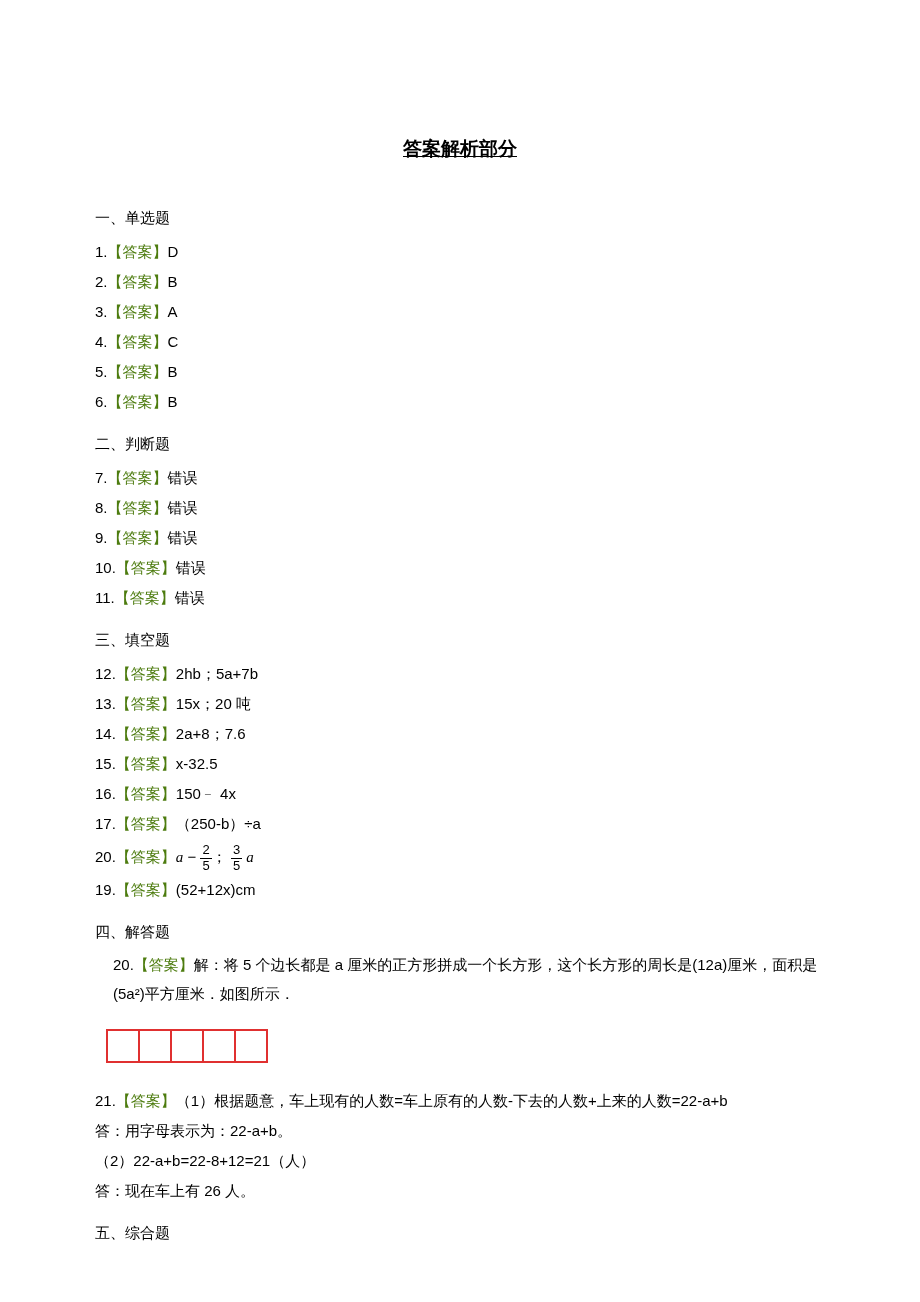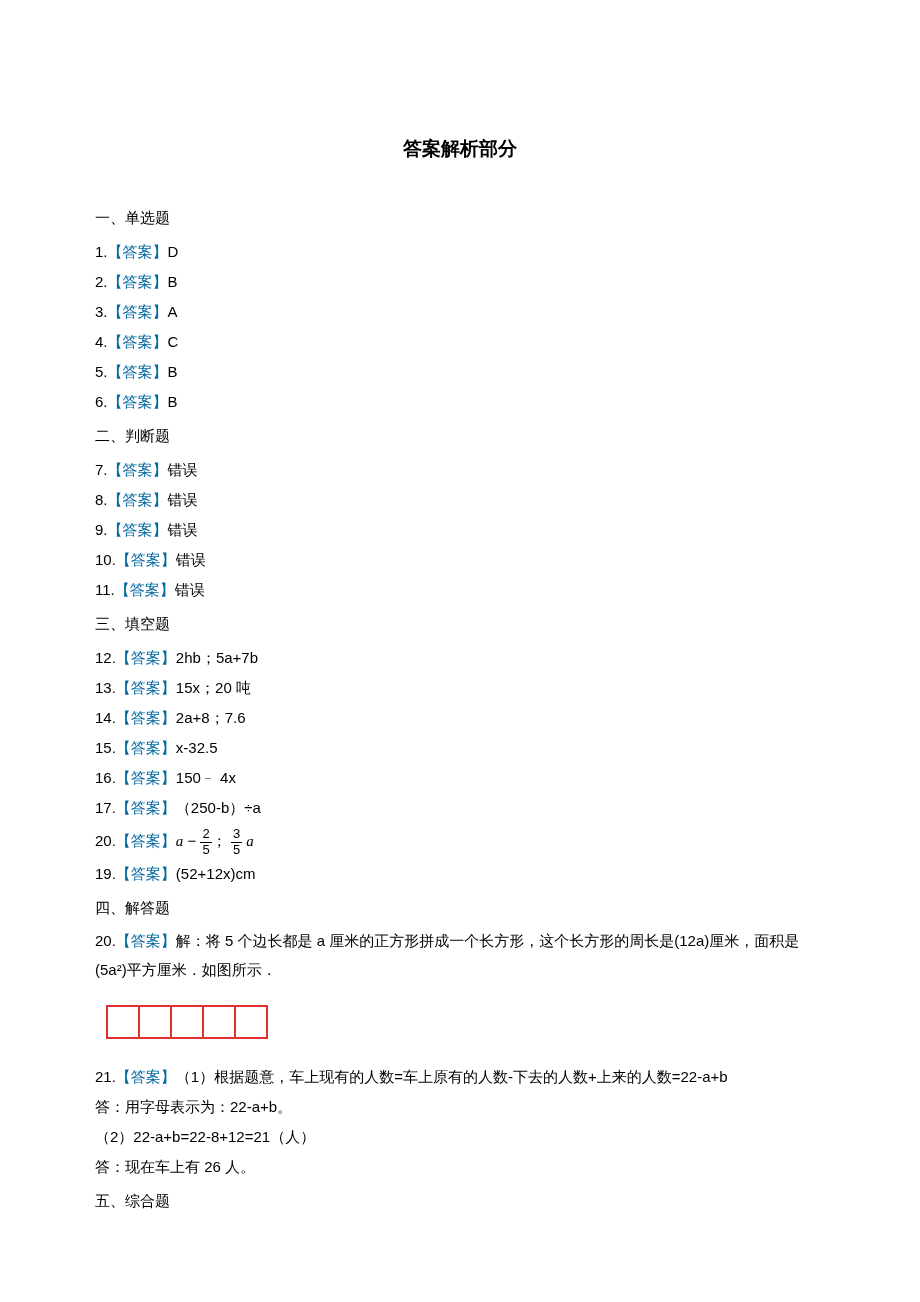--- a/index.html
+++ b/index.html
@@ -14,30 +14,31 @@
       padding: 130px 95px 100px 95px;
       color: #000000;
       font-size: 15px;
       line-height: 2.0;
     }
     .title {
       text-align: center;
       font-weight: bold;
       font-size: 19px;
       margin-bottom: 35px;
+      text-decoration: underline;
     }
     .section-header {
-      margin-top: 4px;
+      margin-top: 12px;
       margin-bottom: 4px;
     }
     .answer-line {
       margin-bottom: 0px;
     }
     .answer-label {
-      color: #0369a1;
+      color: #4d7c0f;
     }
     .fraction {
       display: inline-block;
       vertical-align: middle;
       text-align: center;
       font-size: 13px;
       line-height: 1.1;
     }
     .fraction .num {
       display: block;
@@ -53,20 +54,21 @@
       font-family: "Times New Roman", serif;
     }
     .diagram {
       margin: 20px 0 20px 10px;
     }
     .diagram svg {
       display: block;
     }
     .q20-text {
       line-height: 1.9;
+      margin-left: 18px;
     }
   </style>
 </head>
 <body>
 
 <div class="title">答案解析部分</div>
 
 <div class="section-header">一、单选题</div>
 
 <div class="answer-line"><span>1.</span><span class="answer-label">【答案】</span><span>D</span></div>

